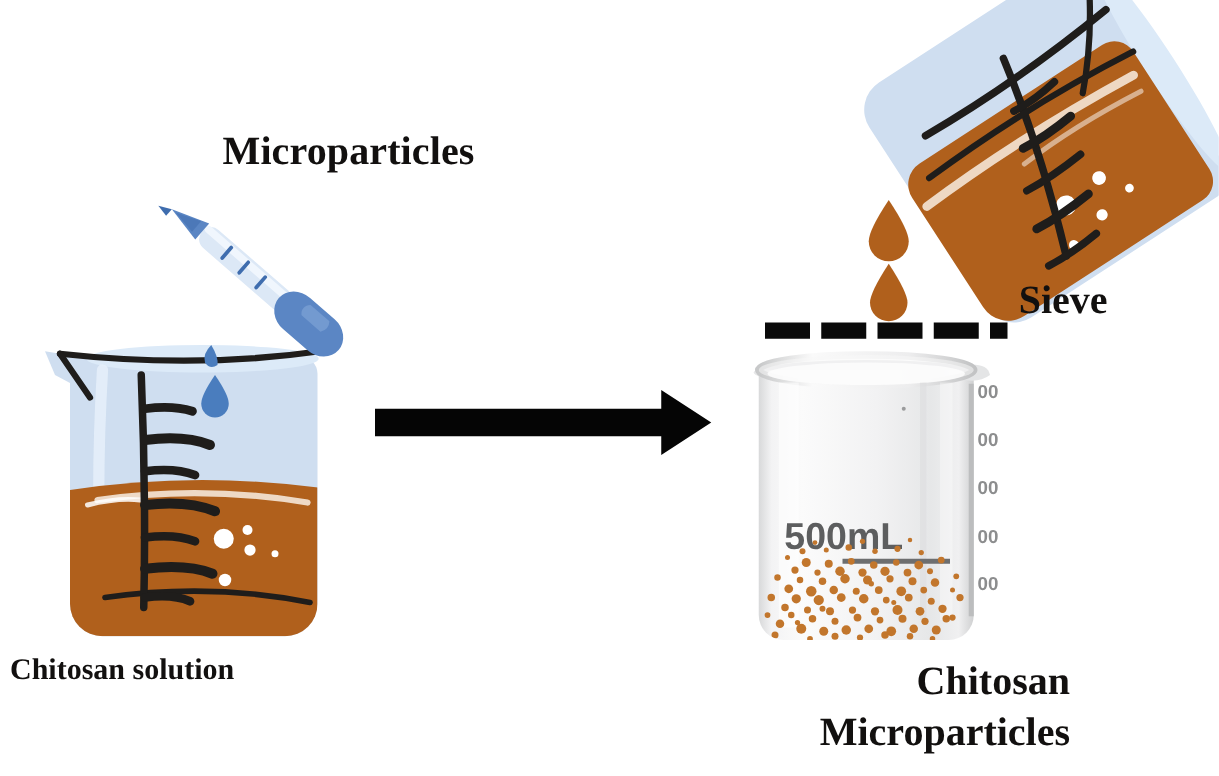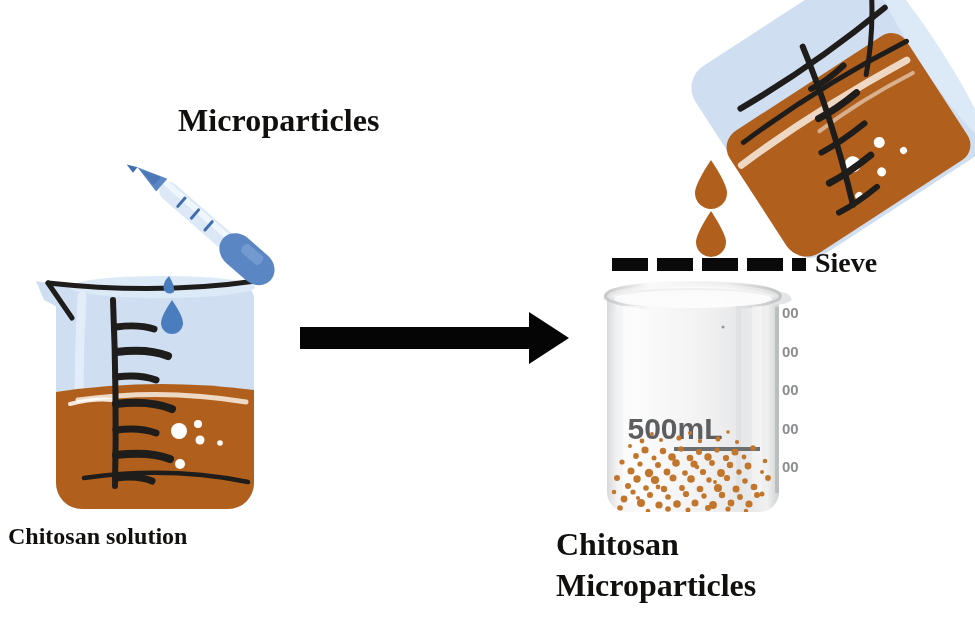--- a/index.html
+++ b/index.html
@@ -3,23 +3,23 @@
 <meta charset="utf-8">
 <style>
   html,body{margin:0;padding:0;background:#fff;}
   body{width:975px;height:621px;position:relative;overflow:hidden;
        font-family:"Liberation Serif",serif;}
   .stage{position:absolute;left:0;top:0;width:975px;height:621px;}
   .lbl{position:absolute;font-weight:bold;color:#12100f;white-space:nowrap;
        font-family:"Liberation Serif",serif;}
   #label-glutaraldehyde{left:178px;top:102px;font-size:32px;letter-spacing:.1px;}
   #label-chitosan-solution{left:8px;top:523px;font-size:24px;}
-  #label-sieve{left:815px;top:247px;font-size:28px;}
+  #label-sieve{left:815px;top:221px;font-size:32px;}
   #label-microparticles{left:556px;top:524px;font-size:32px;width:300px;
-       text-align:left;line-height:1.28;white-space:normal;}
+       text-align:right;line-height:1.28;white-space:normal;}
   .lbl .ln{display:block;}
   svg{display:block;position:absolute;left:0;top:0;overflow:visible;}
 </style>
 </head>
 <body>
 
 <div class="stage">
 
   <svg width="975" height="621" viewBox="0 0 975 621">
     <defs>

